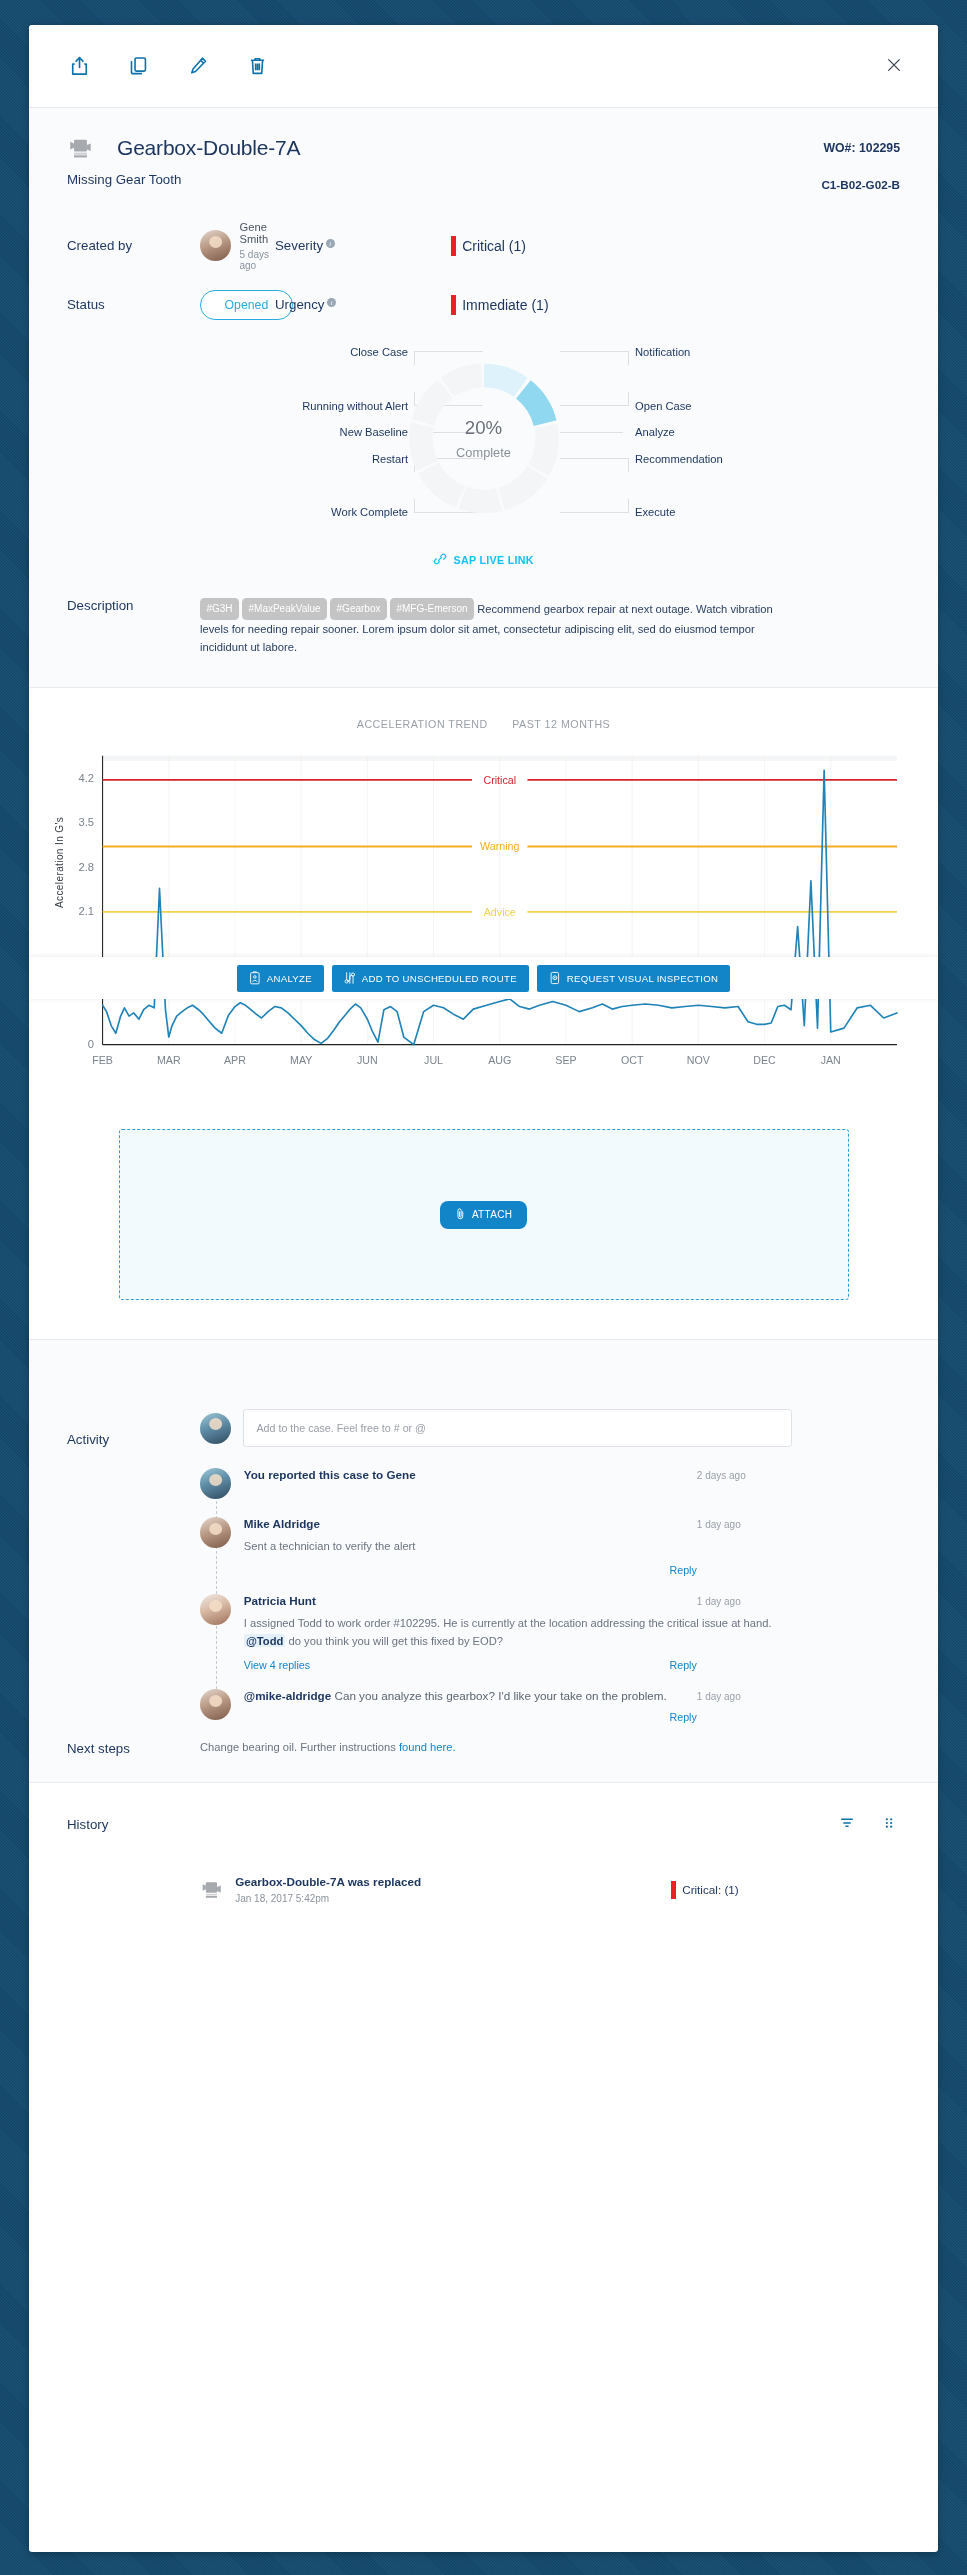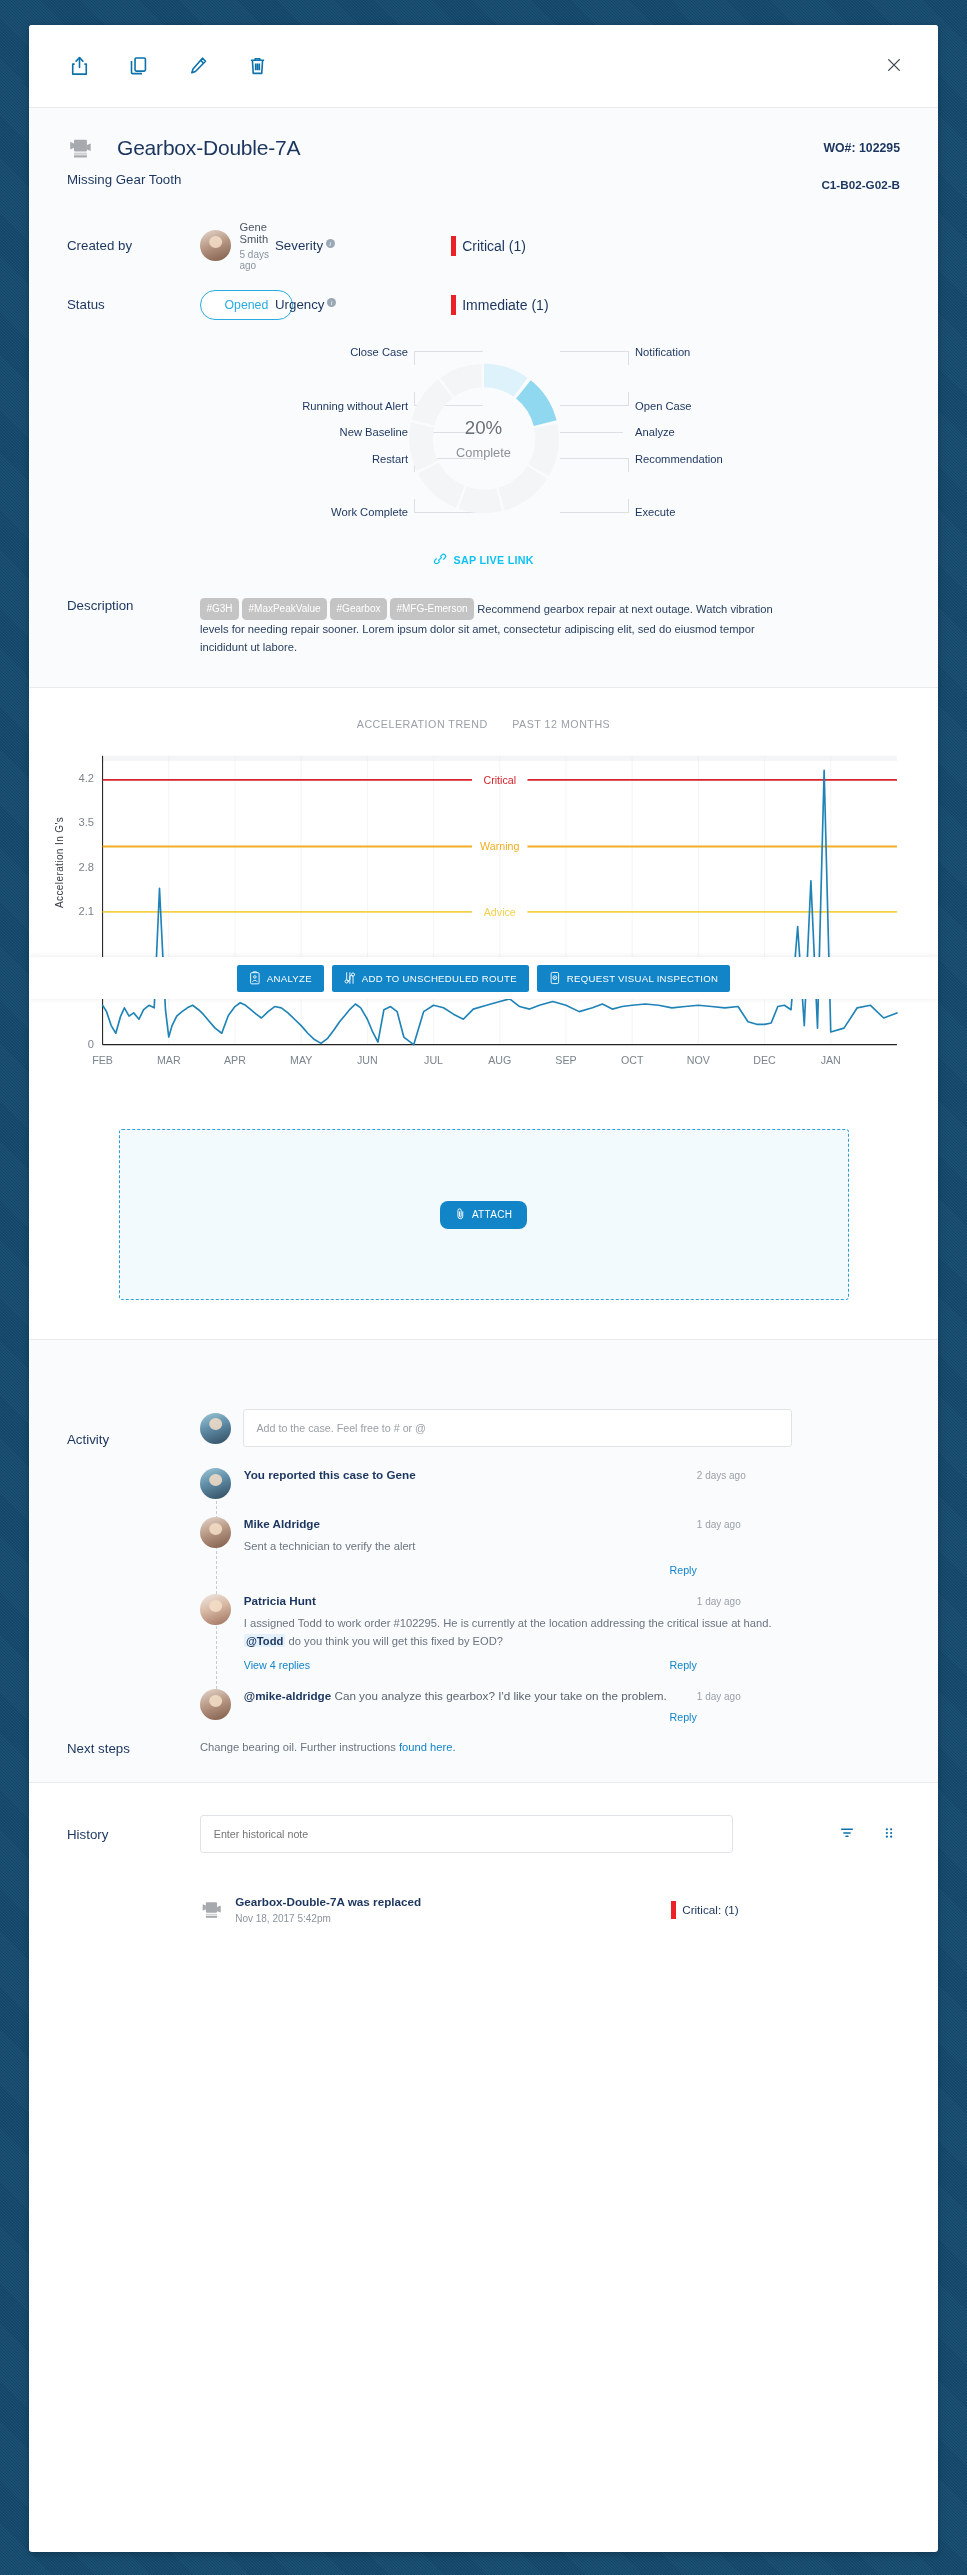--- a/index.html
+++ b/index.html
@@ -688,21 +688,20 @@
 
     <div class="nextsteps">
       <div class="ns-label">Next steps</div>
       <div class="ns-body"><span>Change bearing oil. Further instructions </span><a href="#">found here.</a></div>
     </div>
   </div>
 
   <div class="sec sec-history">
     <div class="hist-head">
       <div class="hist-label">History</div>
-      <input class="hist-input" type="text" placeholder="Enter historical note" style="">
       <div class="hist-tools">
         <span>
           <svg viewBox="0 0 30 30" fill="none" stroke="#0d72ac" stroke-width="2.6" stroke-linecap="round">
             <path d="M5 8 H25"></path>
               <path d="M9 15 H21"></path>
               <path d="M13 21 H17"></path>
           </svg>
         </span>
         <span>
           <svg viewBox="0 0 30 30" fill="#0d72ac">
@@ -722,21 +721,21 @@
         <svg viewBox="0 0 46 38">
           <rect x="11" y="4" width="21" height="20" rx="2" fill="#a6a9ad"></rect>
           <path d="M5 8 L11 10.5 L11 17.5 L5 20 Z" fill="#a6a9ad"></path>
           <path d="M39 10.5 L32 13 L32 21 L39 23.5 Z" fill="#a6a9ad"></path>
           <rect x="11" y="26" width="21" height="3" fill="#cfd1d4"></rect>
           <rect x="11" y="30" width="21" height="3.4" fill="#a6a9ad"></rect>
         </svg>
       </span>
       <div class="hist-txt">
         <div class="hist-title">Gearbox-Double-7A was replaced</div>
-        <div class="hist-date">Nov 18, 2017 5:42pm</div>
+        <div class="hist-date">Jan 18, 2017 5:42pm</div>
       </div>
       <div class="hist-sev">
         <span class="sev-bar"></span>
         <span>Critical: (1)</span>
       </div>
     </div>
   </div>
 
 </div>
 

